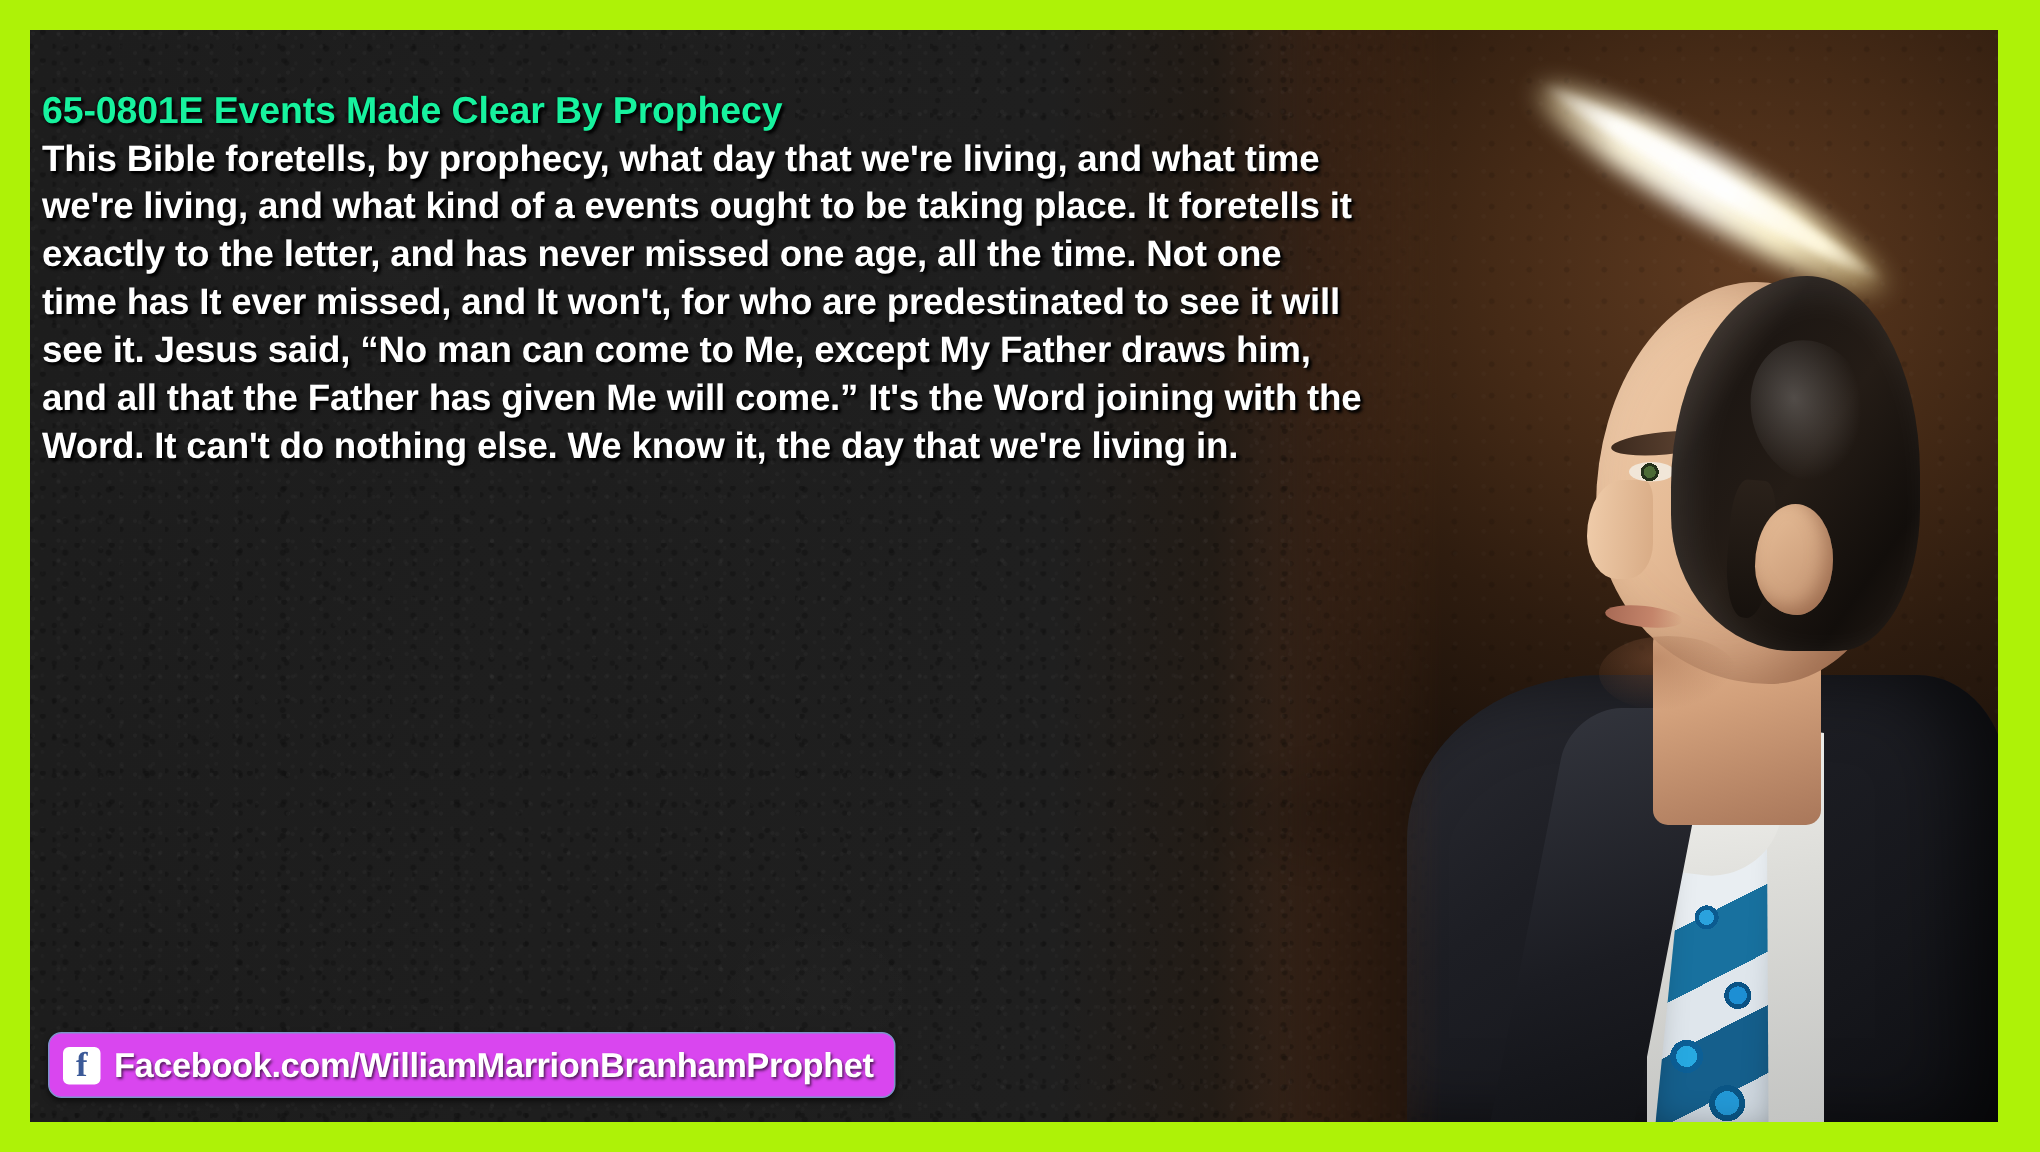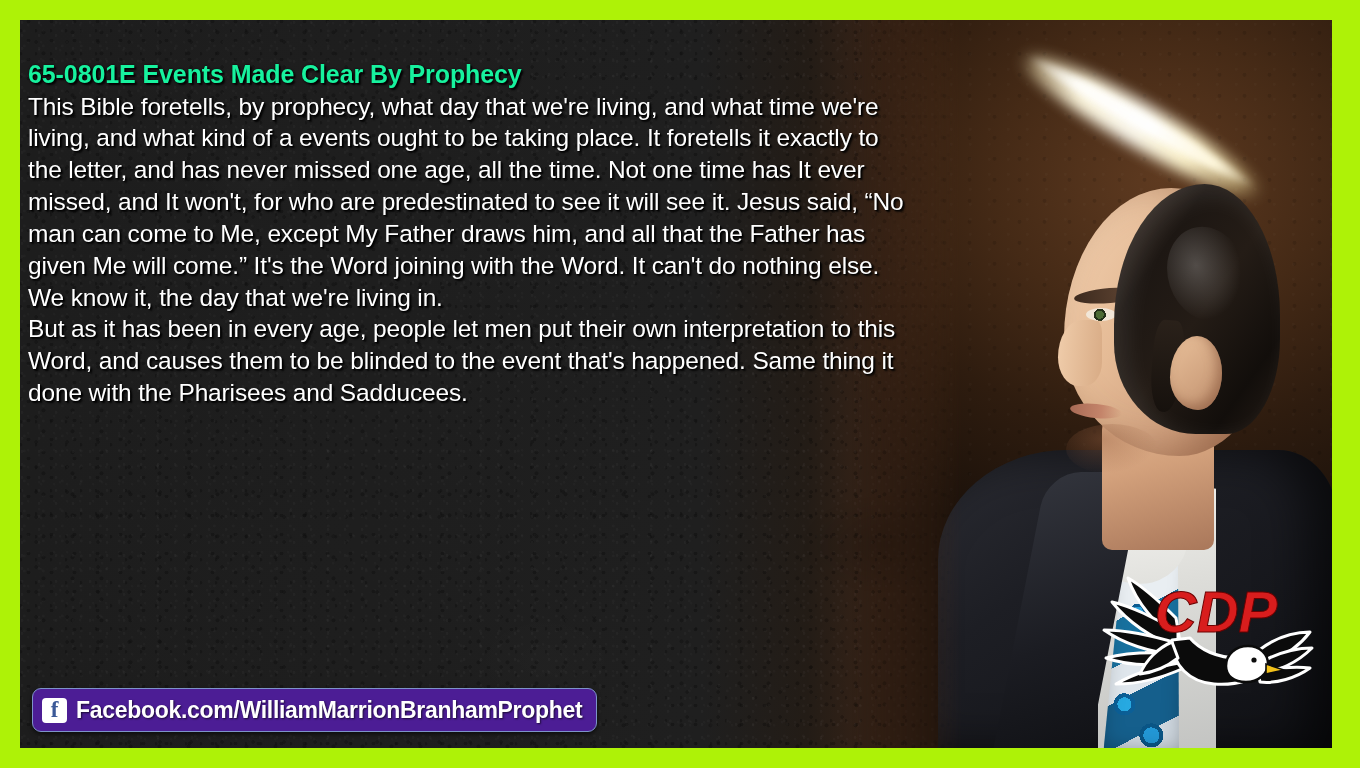--- a/index.html
+++ b/index.html
@@ -274,21 +274,21 @@
     font-weight: bold;
     line-height: 1.22;
     letter-spacing: -.1px;
     text-shadow: 2px 2px 2px rgba(0,0,0,.92), 0 0 2px rgba(0,0,0,.8);
     margin: 0 0 1px 0;
     white-space: nowrap;
   }
   .para {
     color: #ffffff;
     font-size: 24.5px;
-    font-weight: normal;
+    font-weight: bold;
     line-height: 1.30;
     letter-spacing: -.15px;
     text-shadow: 2px 2px 2px rgba(0,0,0,.95), 1px 1px 1px rgba(0,0,0,.85);
     margin: 0;
   }
   .para p { margin: 0; }
 
   #dailybread {
     position: absolute;
     left: 12px;
@@ -300,21 +300,21 @@
   
   #fb-bar {
     position: absolute;
     left: 12px;
     bottom: 16px;
     height: 42px;
     display: flex;
     align-items: center;
     gap: 9px;
     padding: 0 14px 0 9px;
-    background: #4c1d95;
+    background: #d946ef;
     border: 1px solid #7d93c9;
     border-radius: 9px;
     box-shadow: 0 2px 4px rgba(0,0,0,.6);
   }
   #fb-icon {
     width: 25px; height: 25px;
     background: #ffffff;
     border-radius: 4px;
     position: relative;
     flex: 0 0 auto;
@@ -387,55 +387,25 @@
         <div class="eye"></div>
         <div class="lips"></div>
         <div class="chin-shadow"></div>
         <div class="hair"></div>
         <div class="hair-sheen"></div>
         <div class="sideburn"></div>
         <div class="ear"></div>
       </div>
     </div>
 
-    <div id="cdp-logo">
-      <svg viewBox="0 0 216 150" xmlns="http://www.w3.org/2000/svg" aria-hidden="true">
-        <g>
-
-          <g stroke="#ffffff" stroke-width="3" fill="#0b0b0b" stroke-linejoin="round">
-            <path d="M82 86 C58 70 38 46 30 22 C44 30 62 46 78 62 Z"></path>
-            <path d="M80 92 C54 82 30 66 14 46 C32 50 58 62 80 76 Z"></path>
-            <path d="M80 99 C52 96 26 88 6 74 C28 74 56 80 82 88 Z"></path>
-            <path d="M82 106 C56 110 30 110 8 102 C30 96 58 96 84 98 Z"></path>
-            <path d="M86 112 C64 122 40 128 18 128 C38 116 62 110 86 106 Z"></path>
-          </g>
-
-          <path d="M74 84 C74 110 92 126 116 128 C140 130 160 122 172 112 C162 106 150 102 140 102 C120 102 102 94 92 82 Z" fill="#0b0b0b" stroke="#ffffff" stroke-width="3" stroke-linejoin="round"></path>
-
-          <path d="M74 86 C60 92 48 104 42 118 C58 116 70 110 80 102 Z" fill="#0b0b0b" stroke="#ffffff" stroke-width="3" stroke-linejoin="round"></path>
-
-          <g stroke="#ffffff" stroke-width="3" fill="#0b0b0b" stroke-linejoin="round">
-            <path d="M150 104 C168 86 190 76 212 76 C200 92 180 104 158 110 Z"></path>
-            <path d="M156 110 C176 98 196 92 214 92 C200 106 180 116 160 118 Z"></path>
-            <path d="M160 116 C178 112 196 110 212 112 C198 122 178 128 162 126 Z"></path>
-          </g>
-
-          <path d="M128 110 C128 98 138 90 150 90 C162 90 170 98 170 108 C170 118 160 126 148 126 C136 126 128 120 128 110 Z" fill="#ffffff" stroke="#0b0b0b" stroke-width="2.5"></path>
-          <circle cx="156" cy="104" r="2.6" fill="#0b0b0b"></circle>
-          <path d="M168 108 L186 114 L168 118 Z" fill="#F2C11A" stroke="#0b0b0b" stroke-width="1.6"></path>
-        </g>
-        <text x="118" y="76" font-family="Liberation Sans, sans-serif" font-size="58" font-weight="bold" font-style="italic" fill="#D81D1D" stroke="#6b0000" stroke-width="1" text-anchor="middle">CDP</text>
-      </svg>
-    </div>
 
     <div id="textpanel">
       <div class="ttl">65-0801E Events Made Clear By Prophecy</div>
       <div class="para">
         <p>This Bible foretells, by prophecy, what day that we're living, and what time we're living, and what kind of a events ought to be taking place. It foretells it exactly to the letter, and has never missed one age, all the time. Not one time has It ever missed, and It won't, for who are predestinated to see it will see it. Jesus said, “No man can come to Me, except My Father draws him, and all that the Father has given Me will come.” It's the Word joining with the Word. It can't do nothing else. We know it, the day that we're living in.</p>
-        <p>But as it has been in every age, people let men put their own interpretation to this Word, and causes them to be blinded to the event that's happened. Same thing it done with the Pharisees and Sadducees.</p>
       </div>
     </div>
 
 
     <div id="fb-bar">
       <div id="fb-icon"></div>
       <div id="fb-text">Facebook.com/WilliamMarrionBranhamProphet</div>
     </div>
 
 

